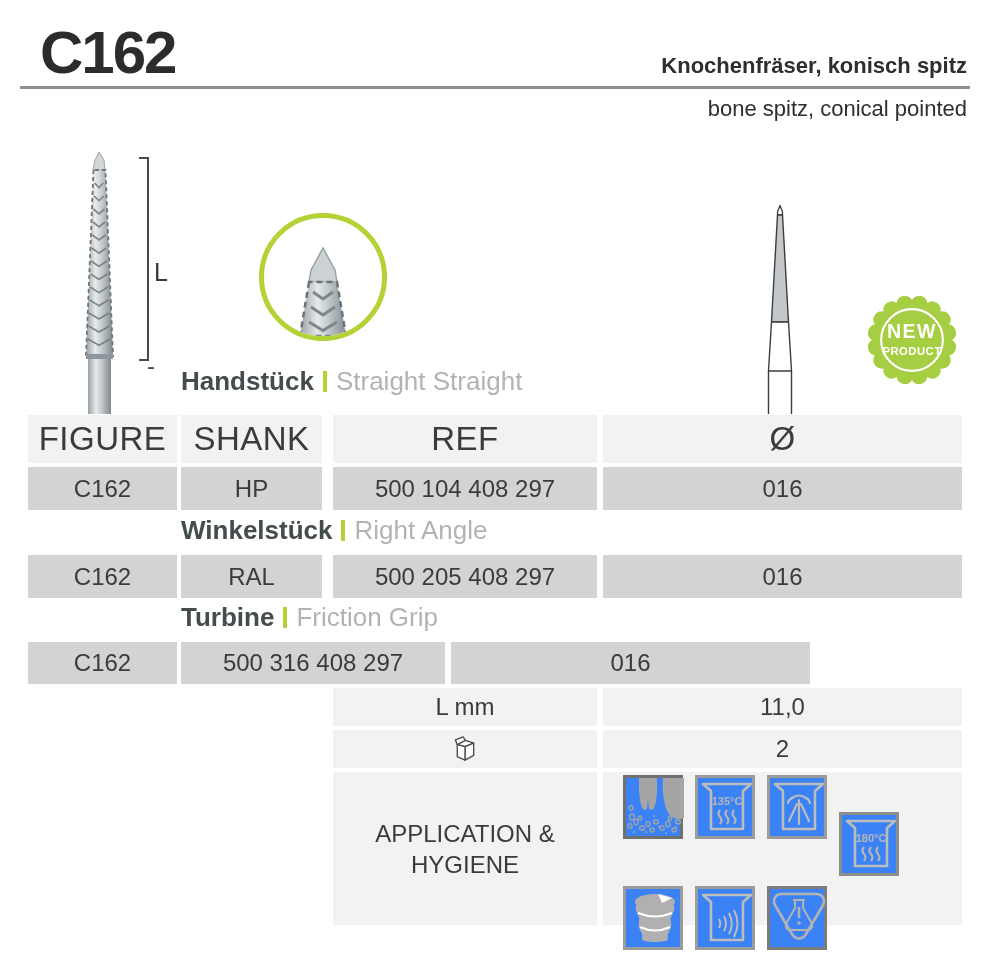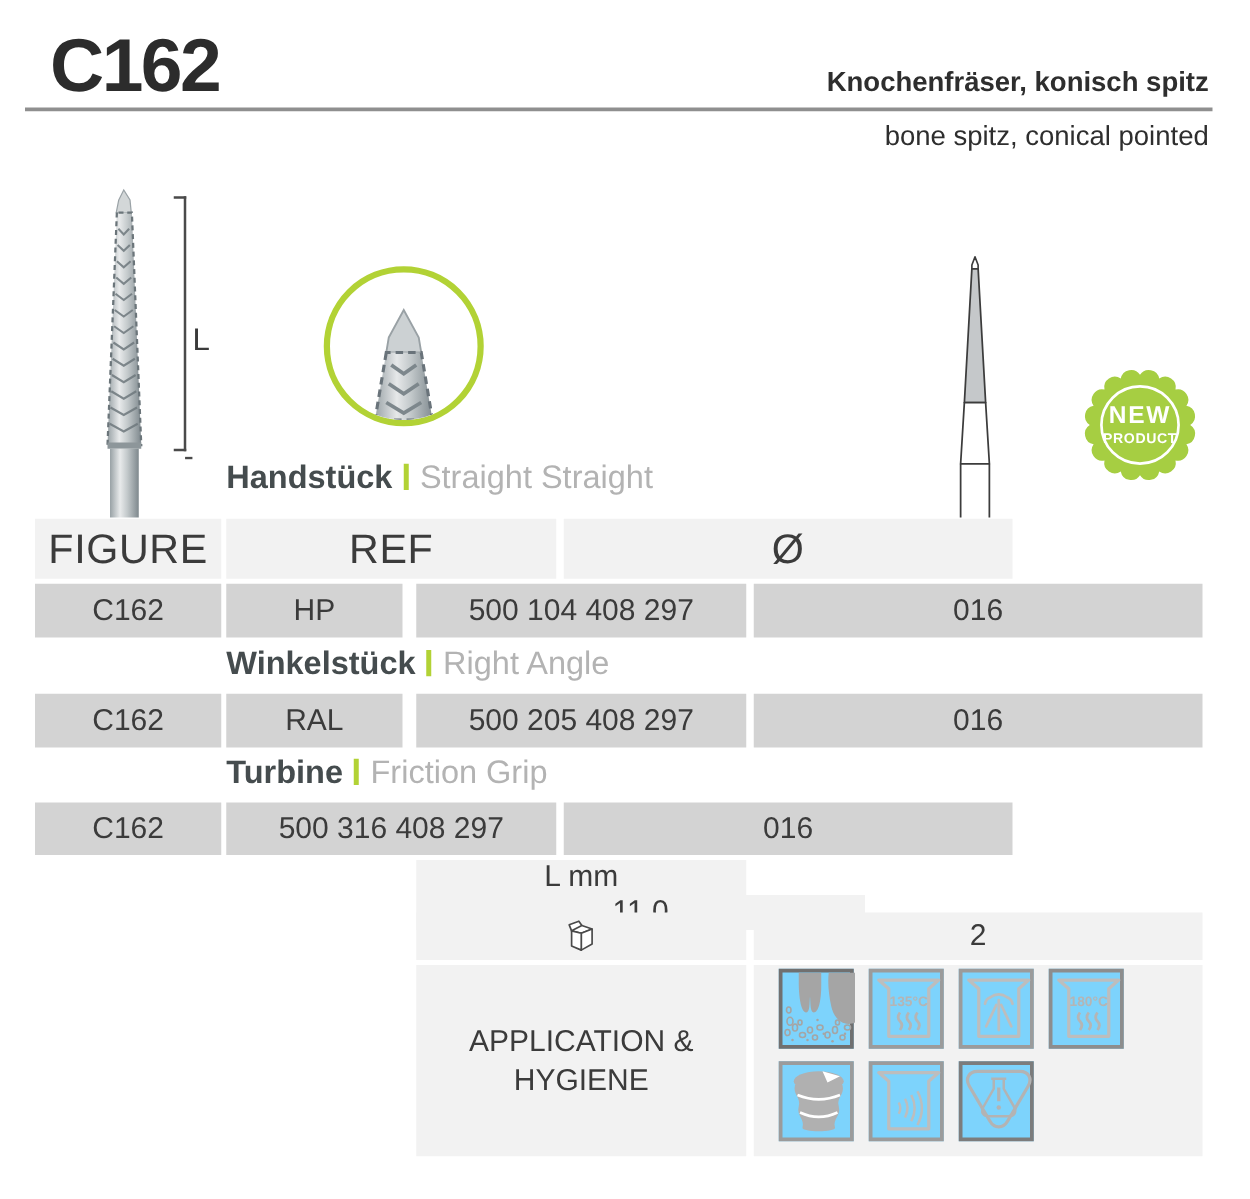--- a/index.html
+++ b/index.html
@@ -33,30 +33,30 @@
   .w2{width:141px;margin-right:11px;}
   .w3{width:264px;margin-right:6px;}
   .w4{width:359px;}
   .bg-g{background:#d3d3d3;}
   .bg-l{background:#f2f2f2;}
   .thead .cell{font-size:33px;letter-spacing:0.5px;}
   .thead{top:415px;height:48px;}
   .r-hp{top:467px;height:43px;}
   .r-ral{top:555px;height:43px;}
   .r-fgxl{top:642px;height:42px;}
-  .r-len{top:688px;height:38px;left:333px;flex-direction:column;}
+  .r-len{top:688px;height:38px;left:333px;}
   .r-pack{top:730px;height:38px;left:333px;}
   .r-app{top:772px;height:153px;left:333px;}
   .r-app .cell{height:153px;}
   .app-label{flex-direction:column;line-height:31px;font-size:24px;}
   .icons-cell{display:block;box-sizing:border-box;padding:3px 0 0 20px;}
   .icon-row{display:flex;gap:12px;margin-bottom:10px;}
-  .icon-box{width:60px;height:64px;box-sizing:border-box;border:3px solid #9b9b9b;background:#7dd3fc;}
+  .icon-box{width:60px;height:64px;box-sizing:border-box;border:3px solid #9b9b9b;background:#3b82f6;}
   .icon-box.b-dark{border-color:#707070;}
-  .icon-box.b-med{border-color:#8d8d8d;}
+  .icon-box.b-med{border-color:#8d8d8d;margin-top:37px;}
   .icon-box.b-warn{border-color:#7c7c7c;}
 </style>
 </head>
 <body>
 
 <div class="page">
 
   <div class="product-code">C162</div>
   <div class="title-de">Knochenfräser, konisch spitz</div>
   <div class="header-rule"></div>
@@ -133,20 +133,21 @@
     <text x="50" y="48" text-anchor="middle" fill="#fff" font-weight="bold" font-size="20" letter-spacing="1.5" font-family="Liberation Sans, sans-serif">NEW</text>
     <text x="50" y="65" text-anchor="middle" fill="#fff" font-weight="bold" font-size="11.5" letter-spacing="0.5" font-family="Liberation Sans, sans-serif">PRODUCT</text>
   </svg>
 
   <div class="section-label lbl-handpiece">
     <span class="de">Handstück</span><span class="pipe"></span><span class="en">Straight Straight</span>
   </div>
 
   <div class="trow thead">
     <div class="cell w1 bg-l">FIGURE</div>
+    <div class="cell w2 bg-l">SHANK</div>
     <div class="cell w3 bg-l">REF</div>
     <div class="cell w4 bg-l">Ø</div>
   </div>
 
   <div class="trow r-hp">
     <div class="cell w1 bg-g">C162</div>
     <div class="cell w2 bg-g">HP</div>
     <div class="cell w3 bg-g">500 104 408 297</div>
     <div class="cell w4 bg-g">016</div>
   </div>

